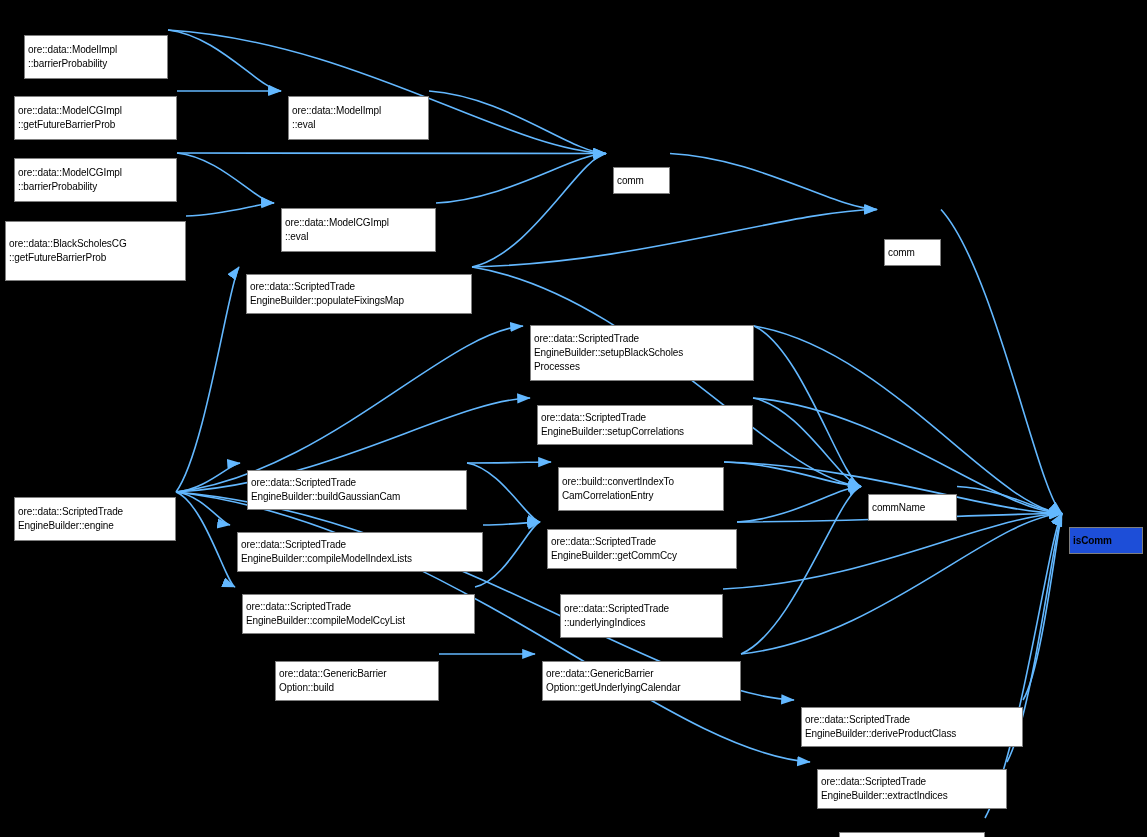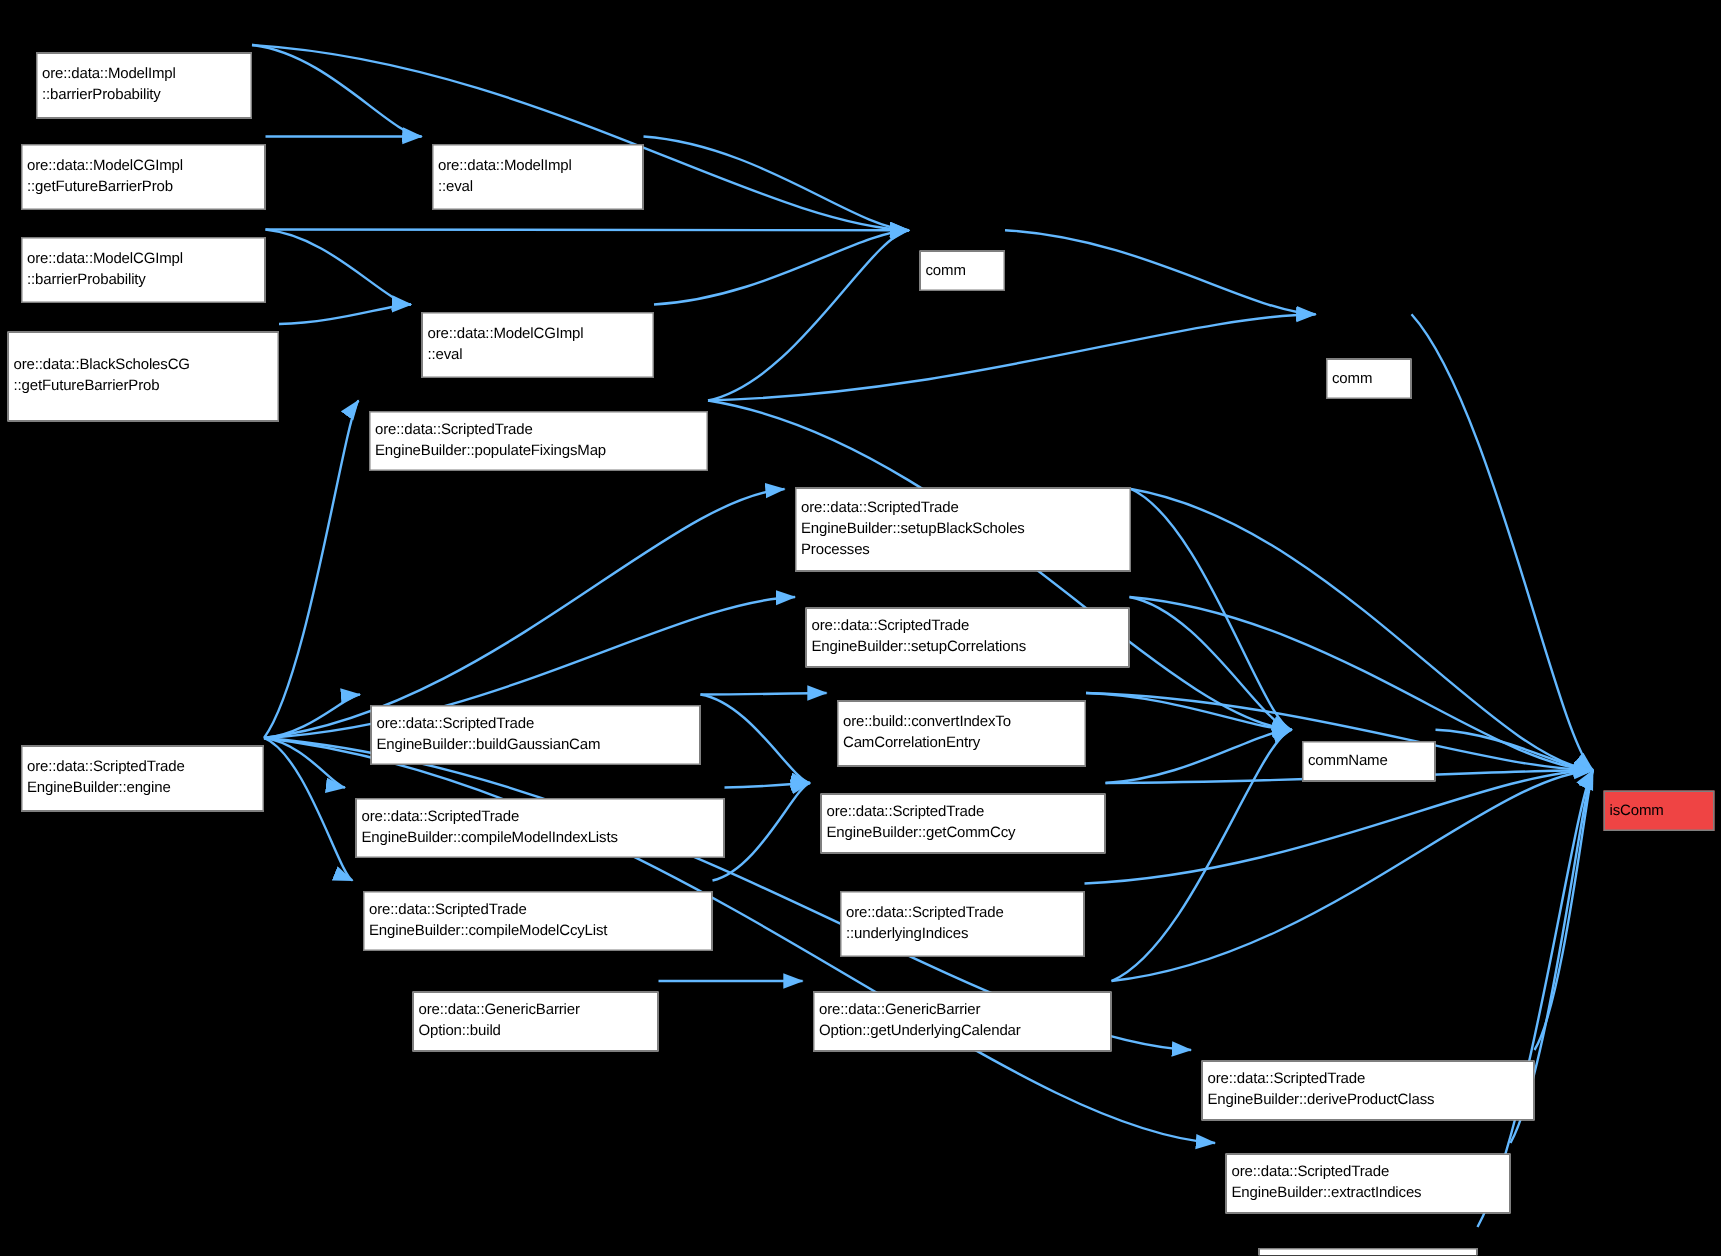--- a/index.html
+++ b/index.html
@@ -34,21 +34,22 @@
     text-align: left;
     display: flex;
     align-items: center;
     justify-content: center;
     white-space: pre-line;
     letter-spacing: -0.1px;
     z-index: 5;
     margin-top: 27px;
   }
   .node.focus {
-    background: #ef4444;
+    background: #1d4ed8;
+    font-weight: bold;
   }
   .node-label {
     display: block;
     width: 100%;
     padding: 0 3px;
     box-sizing: border-box;
   }
 </style>
 </head>
 <body>

